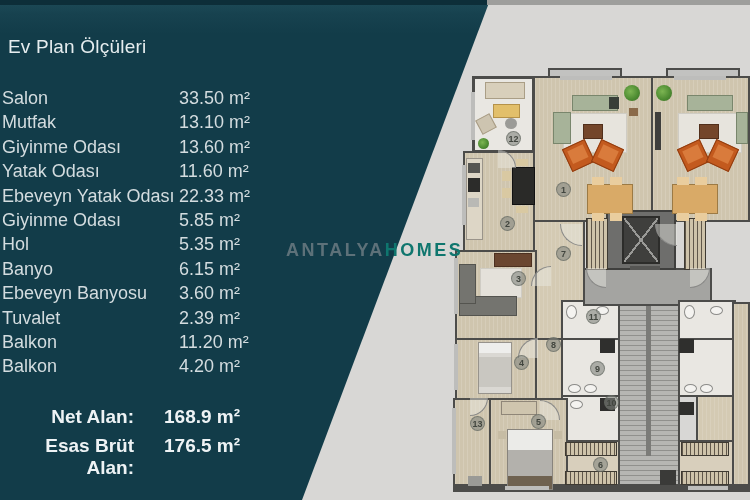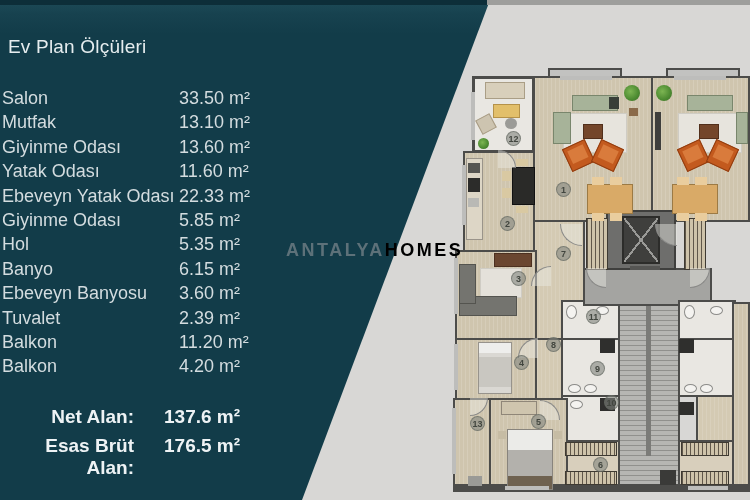--- a/index.html
+++ b/index.html
@@ -14,21 +14,21 @@
   .panel-title{position:absolute;left:8px;top:36px;z-index:35;font-size:19px;color:#e6edef;letter-spacing:.2px;}
   .rooms{position:absolute;left:2px;top:86px;z-index:35;width:280px;}
   .room-row{position:relative;height:24.4px;line-height:24.4px;font-size:18px;color:#d3dcdf;}
   .room-row .nm{position:absolute;left:0;}
   .room-row .ar{position:absolute;left:177px;}
   .total-row{position:absolute;z-index:35;font-size:19px;font-weight:bold;color:#eef3f5;height:22px;line-height:22px;}
   .total-row .tl{position:absolute;left:-4px;width:138px;text-align:right;}
   .total-row .tv{position:absolute;left:164px;width:120px;}
   .watermark{position:absolute;left:286px;top:240px;z-index:36;font-size:18px;font-weight:bold;letter-spacing:2.5px;white-space:nowrap;}
   .wm1{color:#5d7179;}
-  .wm2{color:#000000;}
+  .wm2{color:#0f766e;}
   
   .room{position:absolute;box-sizing:border-box;border:2px solid #4c4c4a;z-index:2;}
   .beige{background:repeating-linear-gradient(90deg,rgba(255,255,255,.14) 0 1px,rgba(0,0,0,0) 1px 4px),#cfc5ae;}
   .beige2{background:repeating-linear-gradient(90deg,rgba(255,255,255,.12) 0 1px,rgba(0,0,0,0) 1px 4px),#d4cab3;}
   .beige3{background:#d8cfbc;}
   .whitefl{background:#e9e7e2;}
   .grayfl{background:#a4a4a1;}
   .f{position:absolute;box-sizing:border-box;z-index:6;}
   .circle{position:absolute;width:15px;height:15px;border-radius:50%;box-sizing:border-box;z-index:12;
           background:rgba(130,134,126,.6);border:1px solid rgba(95,100,93,.6);
@@ -272,21 +272,21 @@
       <span class="ar">11.20 m²</span>
     </div>
   <div class="room-row">
       <span class="nm">Balkon</span>
       <span class="ar">4.20 m²</span>
     </div>
 </div>
 
 <div class="total-row" style="left:0;top:406px;">
   <span class="tl">Net Alan:</span>
-  <span class="tv">137.6  m²</span>
+  <span class="tv">168.9  m²</span>
 </div>
 <div class="total-row" style="left:0;top:435px;">
   <span class="tl">Esas Brüt Alan:</span>
   <span class="tv">176.5  m²</span>
 </div>
 
 <div class="watermark">
   <span class="wm1">ANTALYA</span><span class="wm2">HOMES</span>
 </div>
 

